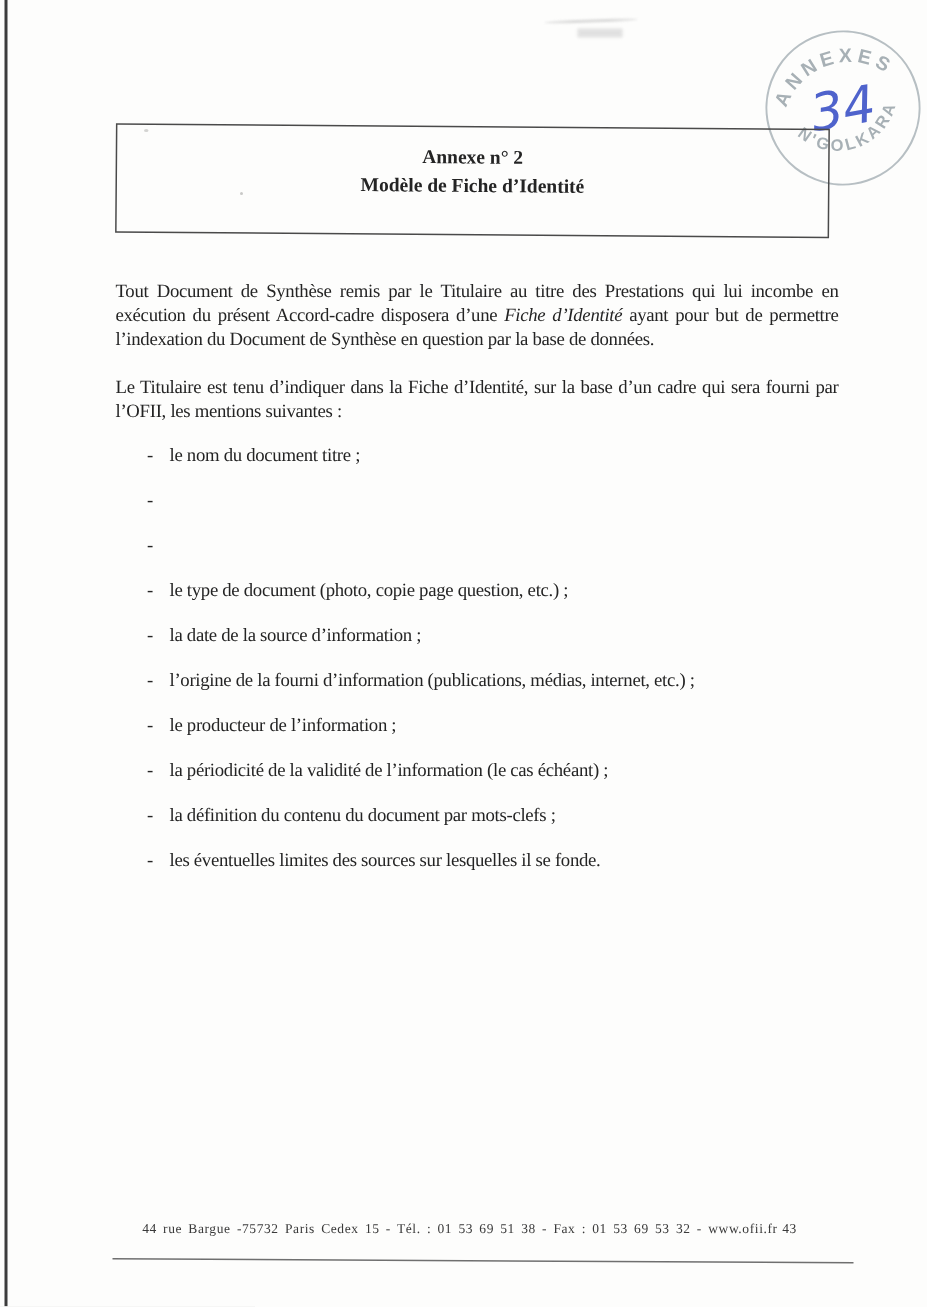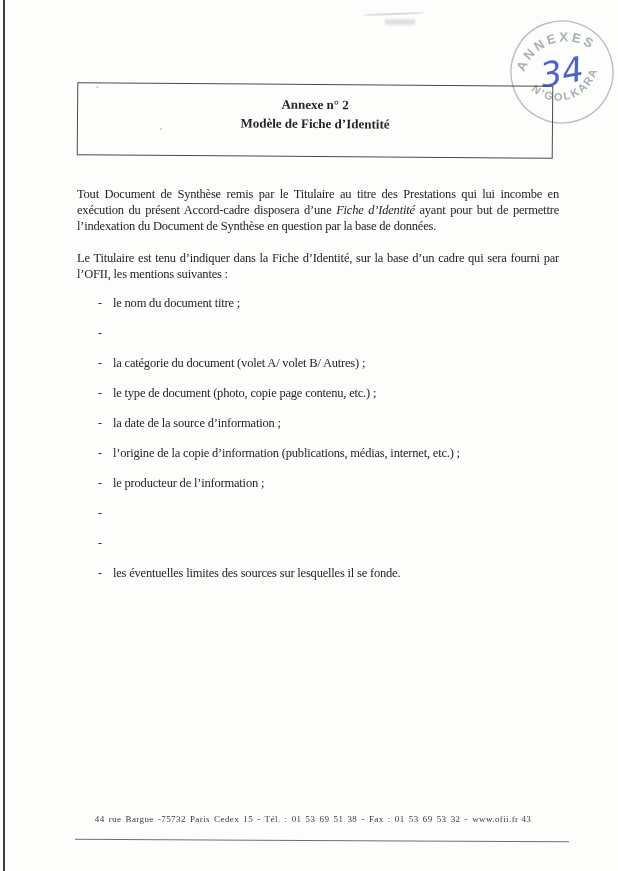--- a/index.html
+++ b/index.html
@@ -134,43 +134,44 @@
   <div class="mentions">
     <div class="li">
       <span class="dash">-</span>
       <span class="txt">le nom du document titre ;</span>
     </div>
     <div class="li">
       <span class="dash">-</span>
     </div>
     <div class="li">
       <span class="dash">-</span>
-      <span class="txt">la catégorie du document (volet A/ volet B/ Autres) ;</span>
     </div>
     <div class="li">
       <span class="dash">-</span>
-      <span class="txt">le type de document (photo, copie page contenu, etc.) ;</span>
+      <span class="txt">le type de document (photo, copie page question, etc.) ;</span>
     </div>
     <div class="li">
       <span class="dash">-</span>
       <span class="txt">la date de la source d’information ;</span>
     </div>
     <div class="li">
       <span class="dash">-</span>
-      <span class="txt">l’origine de la copie d’information (publications, médias, internet, etc.) ;</span>
+      <span class="txt">l’origine de la fourni d’information (publications, médias, internet, etc.) ;</span>
     </div>
     <div class="li">
       <span class="dash">-</span>
       <span class="txt">le producteur de l’information ;</span>
     </div>
     <div class="li">
       <span class="dash">-</span>
+      <span class="txt">la périodicité de la validité de l’information (le cas échéant) ;</span>
     </div>
     <div class="li">
       <span class="dash">-</span>
+      <span class="txt">la définition du contenu du document par mots-clefs ;</span>
     </div>
     <div class="li">
       <span class="dash">-</span>
       <span class="txt">les éventuelles limites des sources sur lesquelles il se fonde.</span>
     </div>
   </div>
 
   <div class="footer">
     <span>44 rue Bargue -75732 Paris Cedex 15 - Tél. : 01 53 69 51 38 - Fax : 01 53 69 53 32 - www.ofii.fr</span><span class="pagenum">43</span>
   </div>

